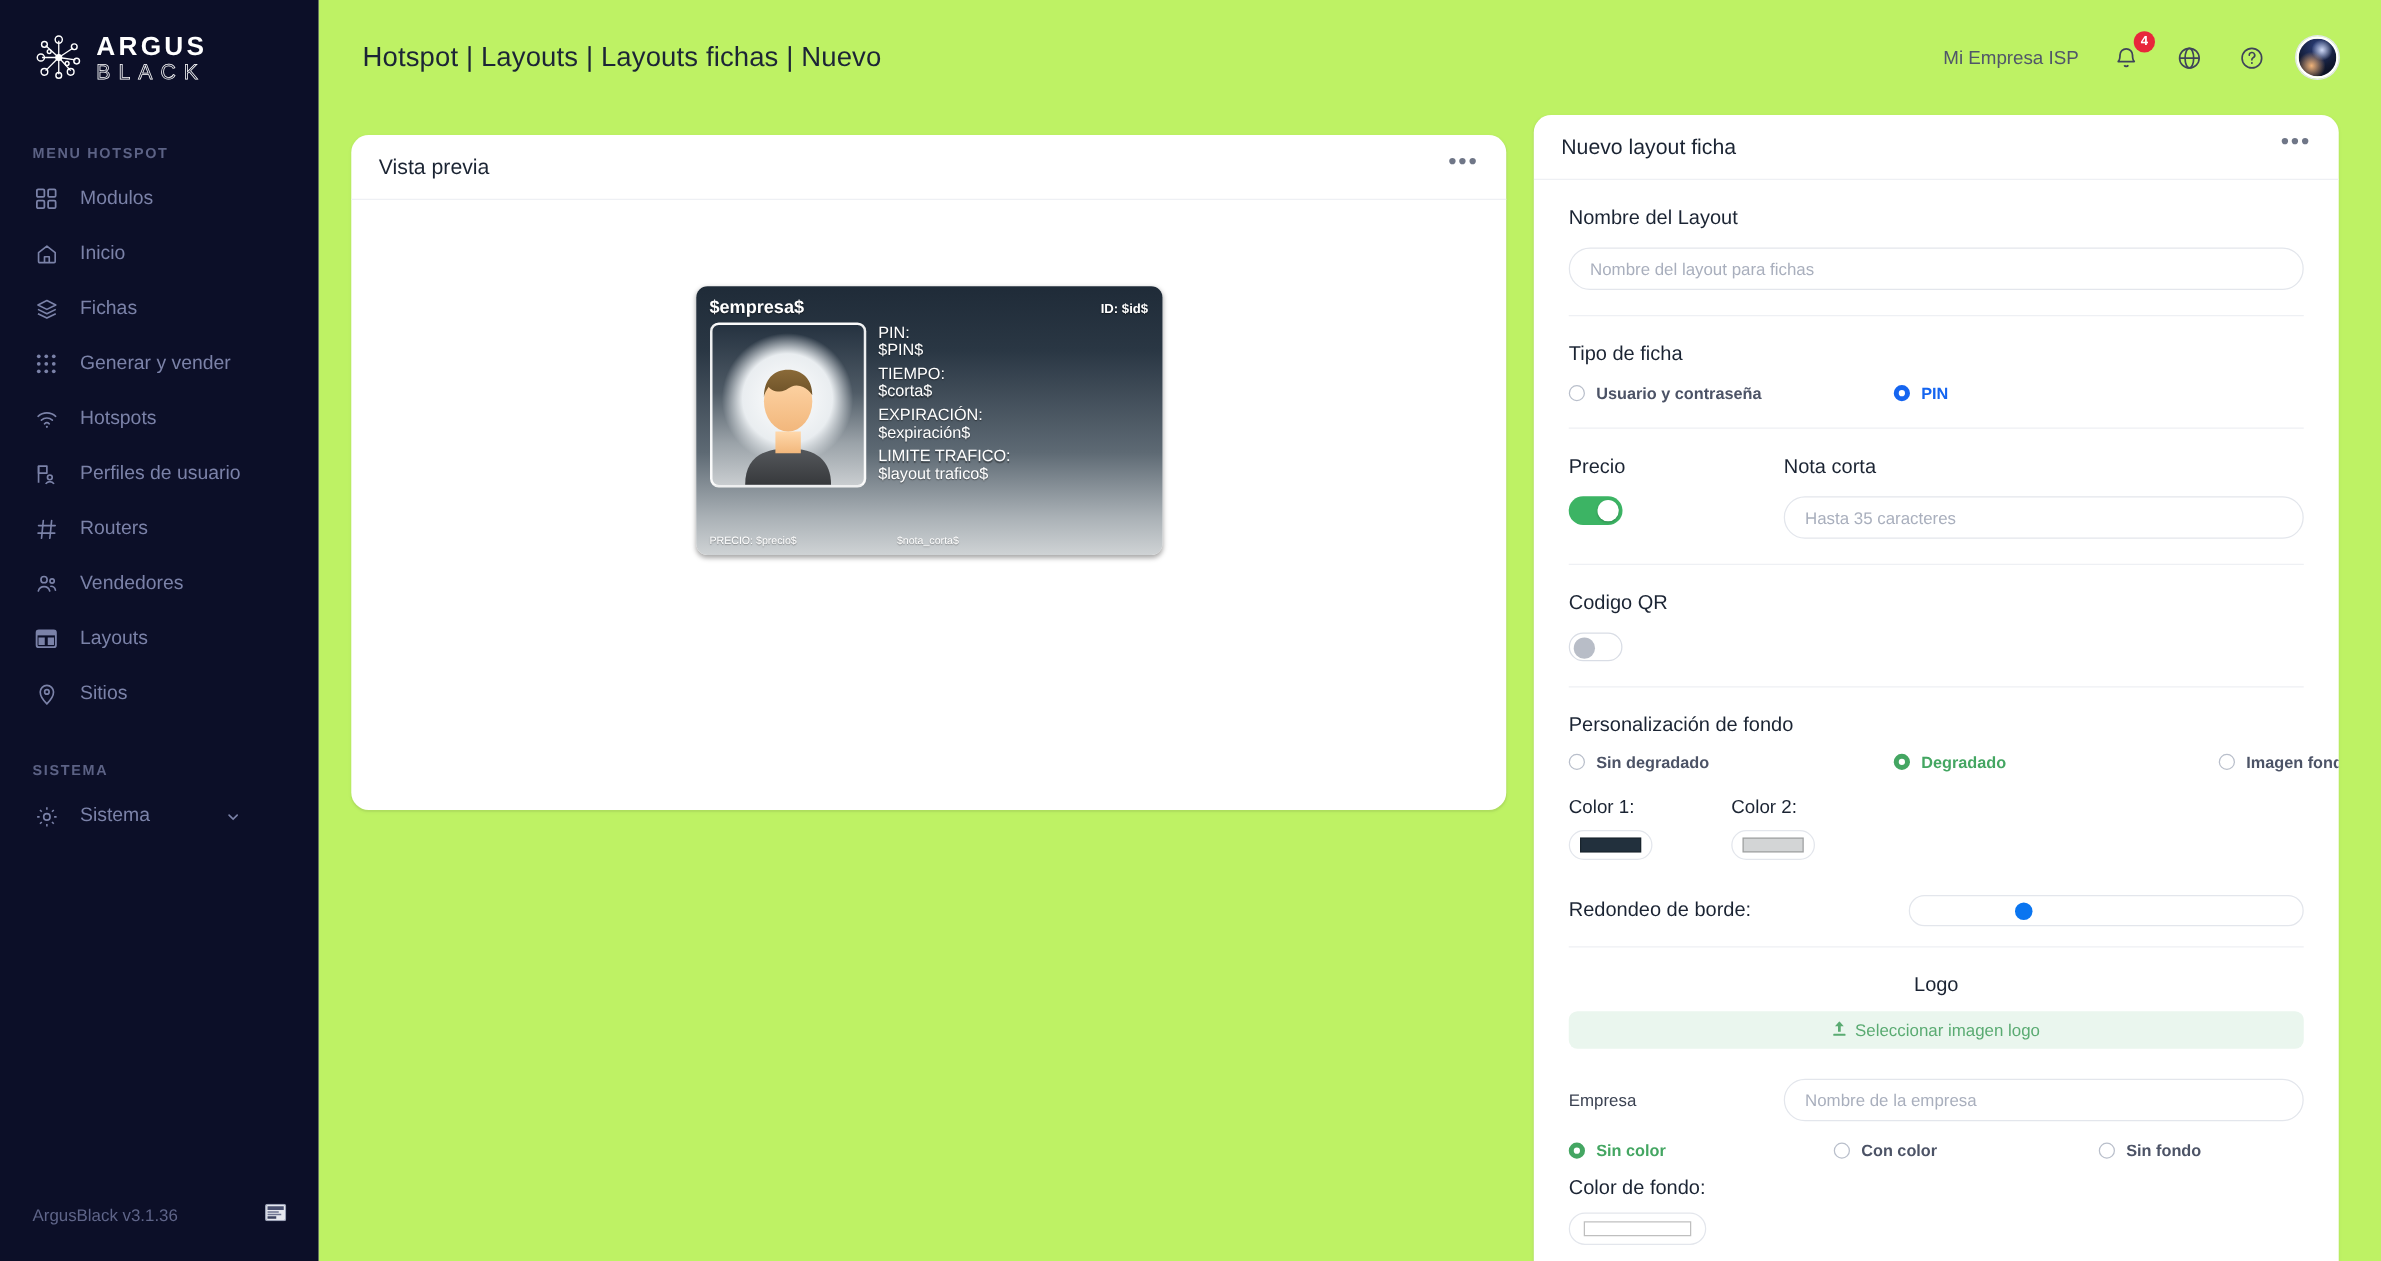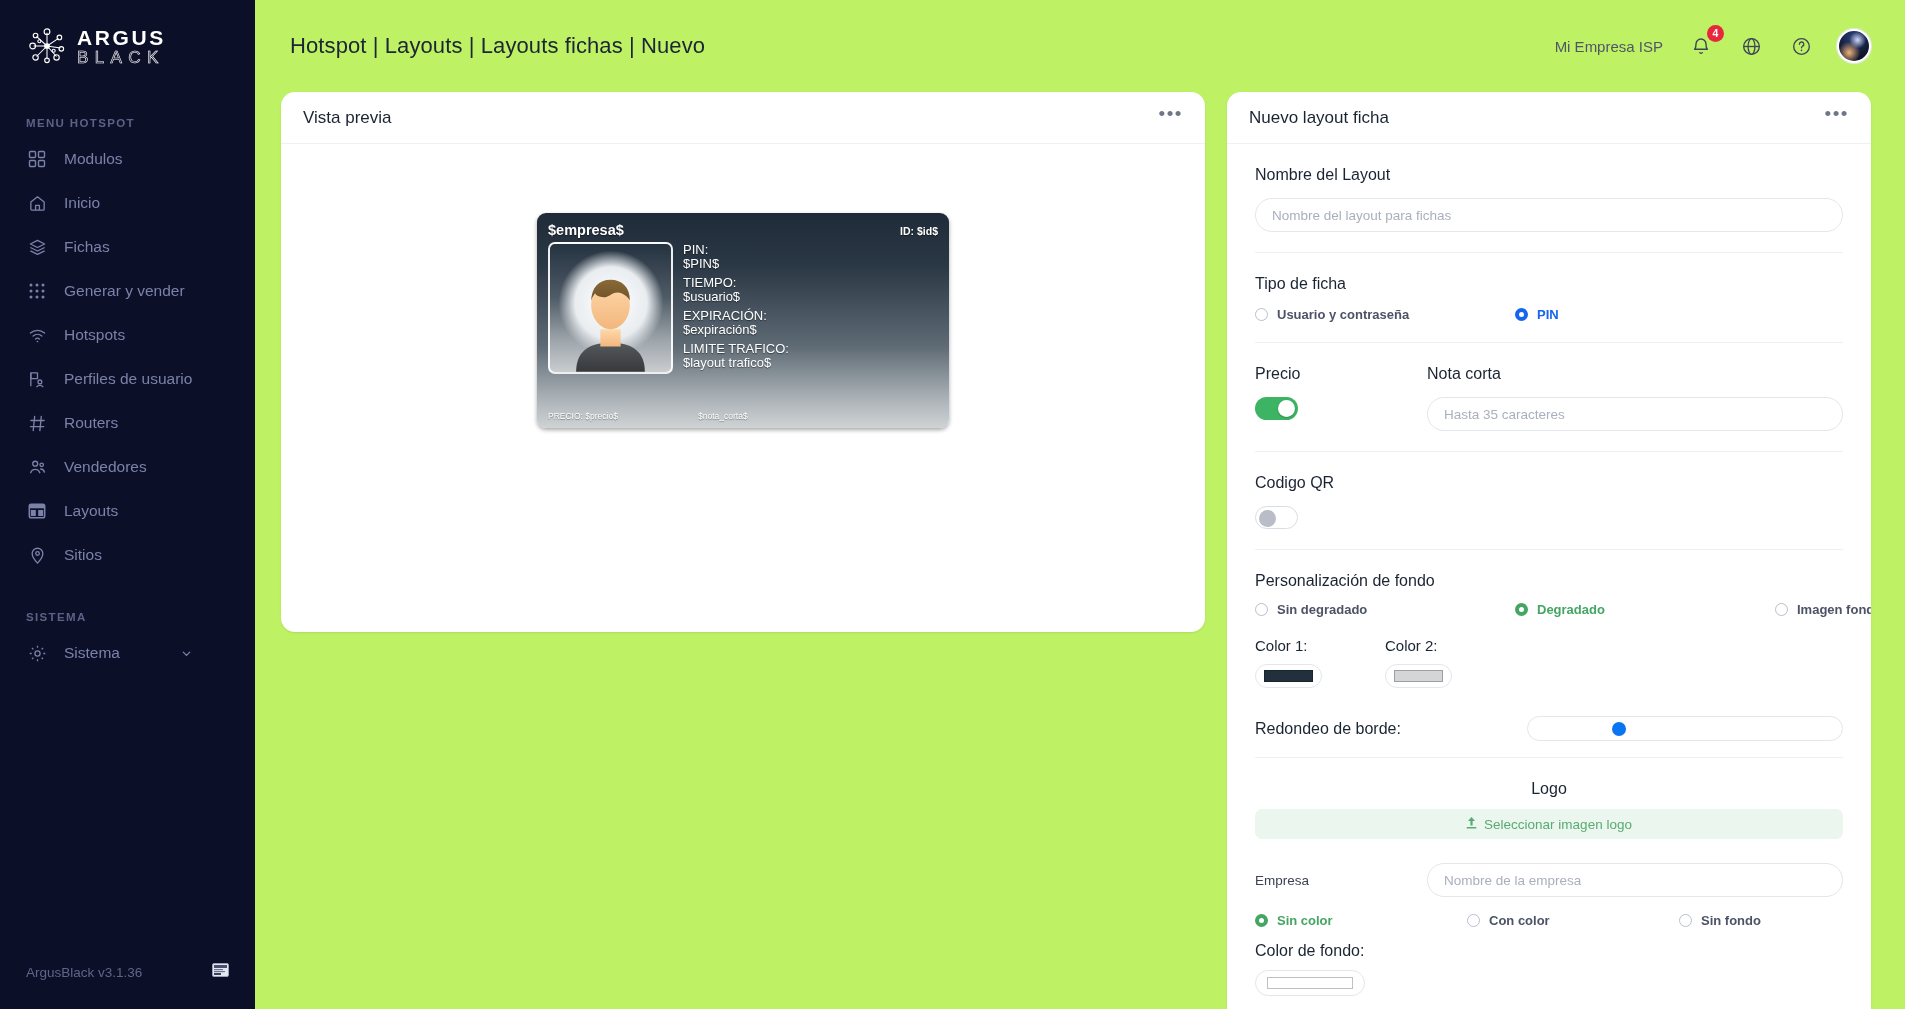--- a/index.html
+++ b/index.html
@@ -128,31 +128,31 @@
   .dots {
     margin-left: auto; color: #6f7687; font-size: 19px;
     letter-spacing: 1.5px; cursor: pointer; line-height: 10px;
     padding-bottom: 8px;
   }
 
   
   .preview-card {
     flex: 0 0 924px;
     height: 540px;
-    display: flex; flex-direction: column;
+    display: flex; flex-direction: column; margin-top: 16px;
   }
   .preview-body {
     flex: 1 1 auto;
     display: flex; align-items: flex-start; justify-content: center;
     padding-top: 69px;
   }
 
   
   .ticket {
-    width: 412px; height: 215px;
+    width: 373px; height: 215px;
     border-radius: 9px;
     background: linear-gradient(180deg, #1f2b38 0%, #2a3744 24%, #5e6a74 62%, #aab1b6 86%, #cfd3d5 100%);
     box-shadow: 0 2px 4px rgba(0,0,0,.35);
     position: relative;
     padding: 9px 11px;
     color: #fff;
     font-family: "Liberation Sans", sans-serif;
     overflow: hidden;
   }
   .tk-top { display: flex; align-items: flex-start; }
@@ -541,21 +541,21 @@
                 <path d="M42.5 60c0-15 8-23 20-23s20 8 20 21c0 0-5-8-13-8-6 0-8 5-14 5-5 0-8-2-9-4-2 3-4 6-4 9z" fill="url(#hair)"></path>
               </svg>
             </div>
             <div class="tk-fields">
               <div class="tk-field">
                 <div class="tk-k">PIN:</div>
                 <div class="tk-v">$PIN$</div>
               </div>
               <div class="tk-field">
                 <div class="tk-k">TIEMPO:</div>
-                <div class="tk-v">$usuario$</div>
+                <div class="tk-v">$corta$</div>
               </div>
               <div class="tk-field">
                 <div class="tk-k">EXPIRACIÓN:</div>
                 <div class="tk-v">$expiración$</div>
               </div>
               <div class="tk-field">
                 <div class="tk-k">LIMITE TRAFICO:</div>
                 <div class="tk-v">$layout trafico$</div>
               </div>
             </div>

